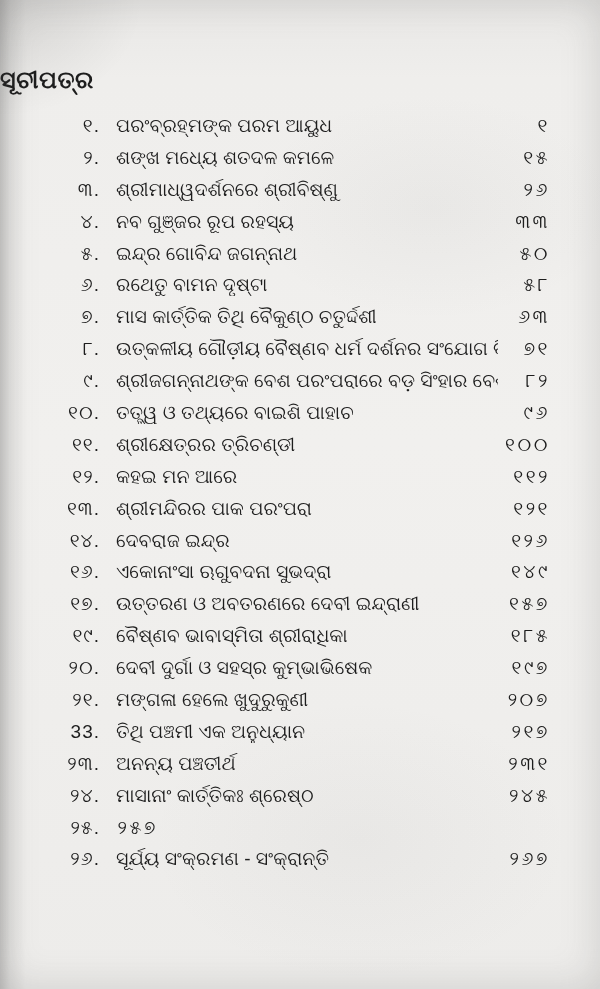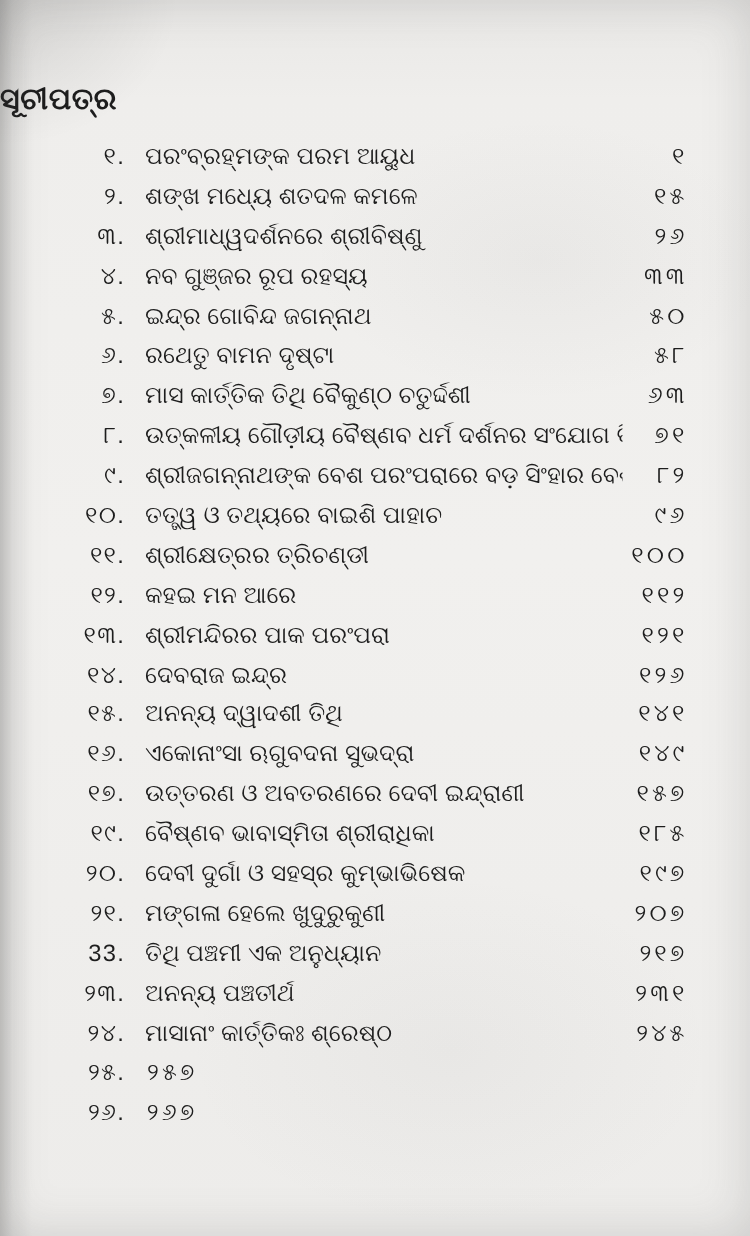--- a/index.html
+++ b/index.html
@@ -152,25 +152,20 @@
     <span class="ttl">ଶ୍ରୀମନ୍ଦିରର ପାକ ପରଂପରା</span>
     <span class="pg">୧୨୧</span>
   </div>
 
   <div class="row">
     <span class="no">୧୪.</span>
     <span class="ttl">ଦେବରାଜ ଇନ୍ଦ୍ର</span>
     <span class="pg">୧୨୬</span>
   </div>
 
-  <div class="row">
-    <span class="no">୧୫.</span>
-    <span class="ttl">ଅନନ୍ୟ ଦ୍ୱାଦଶୀ ତିଥି</span>
-    <span class="pg">୧୪୧</span>
-  </div>
 
   <div class="row">
     <span class="no">୧୬.</span>
     <span class="ttl">ଏକୋନାଂସା ଋଗୁବଦନା ସୁଭଦ୍ରା</span>
     <span class="pg">୧୪୯</span>
   </div>
 
   <div class="row">
     <span class="no">୧୭.</span>
     <span class="ttl">ଉତ୍ତରଣ ଓ ଅବତରଣରେ ଦେବୀ ଇନ୍ଦ୍ରାଣୀ</span>
@@ -214,16 +209,17 @@
     <span class="pg">୨୪୫</span>
   </div>
 
   <div class="row">
     <span class="no">୨୫.</span>
     <span class="pg">୨୫୭</span>
   </div>
 
   <div class="row">
     <span class="no">୨୬.</span>
+    <span class="ttl">ସୂର୍ଯ୍ୟ ସଂକ୍ରମଣ - ସଂକ୍ରାନ୍ତି</span>
     <span class="pg">୨୬୭</span>
   </div>
 </div>
 </div>
 
 </body></html>

